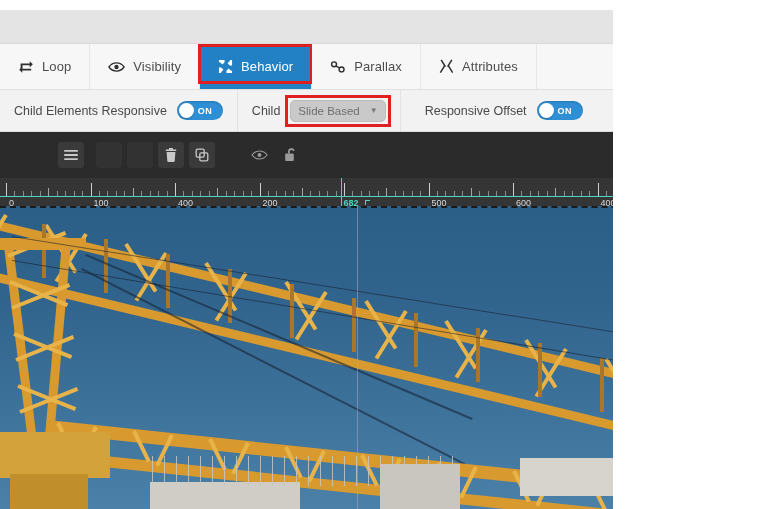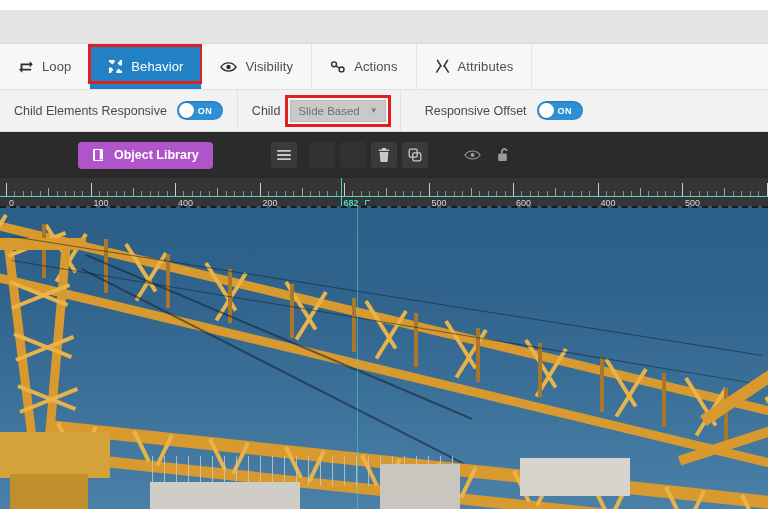--- a/index.html
+++ b/index.html
@@ -2,21 +2,21 @@
 <html><head>
 <meta charset="utf-8">
 <style>
   * { box-sizing: border-box; margin: 0; padding: 0; }
   html, body {
     width: 768px; height: 509px;
     overflow: hidden;
     font-family: "Liberation Sans", sans-serif;
     background: #fff;
   }
-  #app { position: relative; width: 768px; height: 509px; overflow: hidden; }
+  #app { position: relative; width: 613px; height: 509px; overflow: hidden; }
 
   
   .top-strip {
     position: absolute; top: 0; left: 0; width: 768px; height: 10px;
     background: #ffffff;
   }
   .top-gray {
     position: absolute; top: 10px; left: 0; width: 768px; height: 34px;
     background: #e4e4e4;
     border-bottom: 1px solid #dadada;
@@ -89,21 +89,21 @@
   .toggle .ttext {
     position: absolute; left: 21px; top: 50%; transform: translateY(-50%);
     font-size: 9px; font-weight: bold; color: #ffffff; letter-spacing: .4px;
   }
 
   .select {
     position: relative;
     min-width: 92px; height: 22px;
     background: #c9c9c9;
     border: 1px solid #bcbcbc;
-    border-radius: 0;
+    border-radius: 5px;
     display: flex; align-items: center; justify-content: space-between;
     padding: 0 7px;
     font-size: 11.5px; color: #6f6f6f;
     cursor: pointer;
   }
   .select .caret { font-size: 8px; color: #7a7a7a; margin-left: 10px; }
   .sel-hl {
     position: absolute;
     border: 3px solid #e02020;
     pointer-events: none;
@@ -213,51 +213,51 @@
 
   <div class="tabrow" id="tabrow">
       <div class="tab">
         <span class="ico" style="color: rgb(47, 47, 47);">
           <svg width="16" height="14" viewBox="0 0 16 14" fill="currentColor">
             <path d="M2.6 3.4h9.1V1.2l3.1 3.1-3.1 3.1V5.2H4.4v3.3H2.6V3.4z"></path>
             <path d="M13.4 10.6H4.3v2.2L1.2 9.7l3.1-3.1v2.2h8.9v1.8z"></path>
           </svg>
         </span>
         <span class="tlabel">Loop</span>
+      </div>
+      <div class="tab">
+        <span class="ico" style="color: rgb(47, 47, 47);">
+          <svg width="17" height="12" viewBox="0 0 18 12" fill="none" stroke="currentColor" stroke-width="1.4">
+            <path d="M1 6s3-4.3 8-4.3S17 6 17 6s-3 4.3-8 4.3S1 6 1 6z"></path>
+            <circle cx="9" cy="6" r="2.3" fill="currentColor" stroke="none"></circle>
+          </svg>
+        </span>
+        <span class="tlabel">Visibility</span>
       </div>
       <div class="tab active">
         <span class="ico" style="color: rgb(255, 255, 255);">
           <svg width="15" height="15" viewBox="0 0 16 16" fill="currentColor">
             <path d="M1 1h6v2.4L4.6 5.8 2.2 3.4H1V1z"></path>
             <path d="M15 1v6h-2.4l-2.4-2.4L12.6 2.2V1H15z"></path>
             <path d="M15 15H9v-2.4l2.4-2.4 2.4 2.4H15V15z"></path>
             <path d="M1 15V9h2.4l2.4 2.4-2.4 2.4V15H1z"></path>
           </svg>
         </span>
         <span class="tlabel">Behavior</span>
         <div class="tab-hl" style="inset: 0px -2px 5px;"></div>
       </div>
       <div class="tab">
         <span class="ico" style="color: rgb(47, 47, 47);">
-          <svg width="17" height="12" viewBox="0 0 18 12" fill="none" stroke="currentColor" stroke-width="1.4">
-            <path d="M1 6s3-4.3 8-4.3S17 6 17 6s-3 4.3-8 4.3S1 6 1 6z"></path>
-            <circle cx="9" cy="6" r="2.3" fill="currentColor" stroke="none"></circle>
-          </svg>
-        </span>
-        <span class="tlabel">Visibility</span>
-      </div>
-      <div class="tab">
-        <span class="ico" style="color: rgb(47, 47, 47);">
           <svg width="16" height="14" viewBox="0 0 17 14" fill="none" stroke="currentColor" stroke-width="1.5">
             <circle cx="4.3" cy="4.2" r="2.6"></circle>
             <circle cx="12.3" cy="9.6" r="2.6"></circle>
             <path d="M6.4 6 10.2 8"></path>
           </svg>
         </span>
-        <span class="tlabel">Actions</span>
+        <span class="tlabel">Parallax</span>
       </div>
       <div class="tab">
         <span class="ico" style="color: rgb(47, 47, 47);">
           <svg width="15" height="15" viewBox="0 0 16 16" fill="currentColor">
             <path d="M1.6 1.2 3 .4l4.5 7.3-1.4.9L1.6 1.2z"></path>
             <path d="M14.4 1.2 13 .4 8.5 7.7l1.4.9 4.5-7.4z"></path>
             <path d="M2.1 14.9.8 14l4.6-7.4 1.4.9-4.7 7.4z"></path>
             <path d="M13.9 14.9l1.3-.9-4.6-7.4-1.4.9 4.7 7.4z"></path>
           </svg>
         </span>
@@ -289,28 +289,20 @@
     <div class="optgroup" style="border-right:none; padding-left:24px;">
       <span class="optlabel">Responsive Offset</span>
       <div class="toggle">
         <span class="knob"></span>
         <span class="ttext">ON</span>
       </div>
     </div>
   </div>
 
   <div class="darkbar">
-    <div class="btn-pill btn-obj">
-      <span class="ico">
-        <svg width="14" height="14" viewBox="0 0 14 14" fill="#fff">
-          <path d="M2 1h8a1 1 0 0 1 1 1v10l-1.6-1-1.6 1V2H3v10h8v1H2a1 1 0 0 1-1-1V2a1 1 0 0 1 1-1z"></path>
-        </svg>
-      </span>
-      <span>Object Library</span>
-    </div>
 
 
     <div style="width:58px;"></div>
 
     <div class="sqbtn">
       <span class="ico">
         <svg width="14" height="12" viewBox="0 0 14 12" fill="#c8c8c8">
           <rect x="0" y="1" width="14" height="1.8" rx=".9"></rect>
           <rect x="0" y="5.1" width="14" height="1.8" rx=".9"></rect>
           <rect x="0" y="9.2" width="14" height="1.8" rx=".9"></rect>

